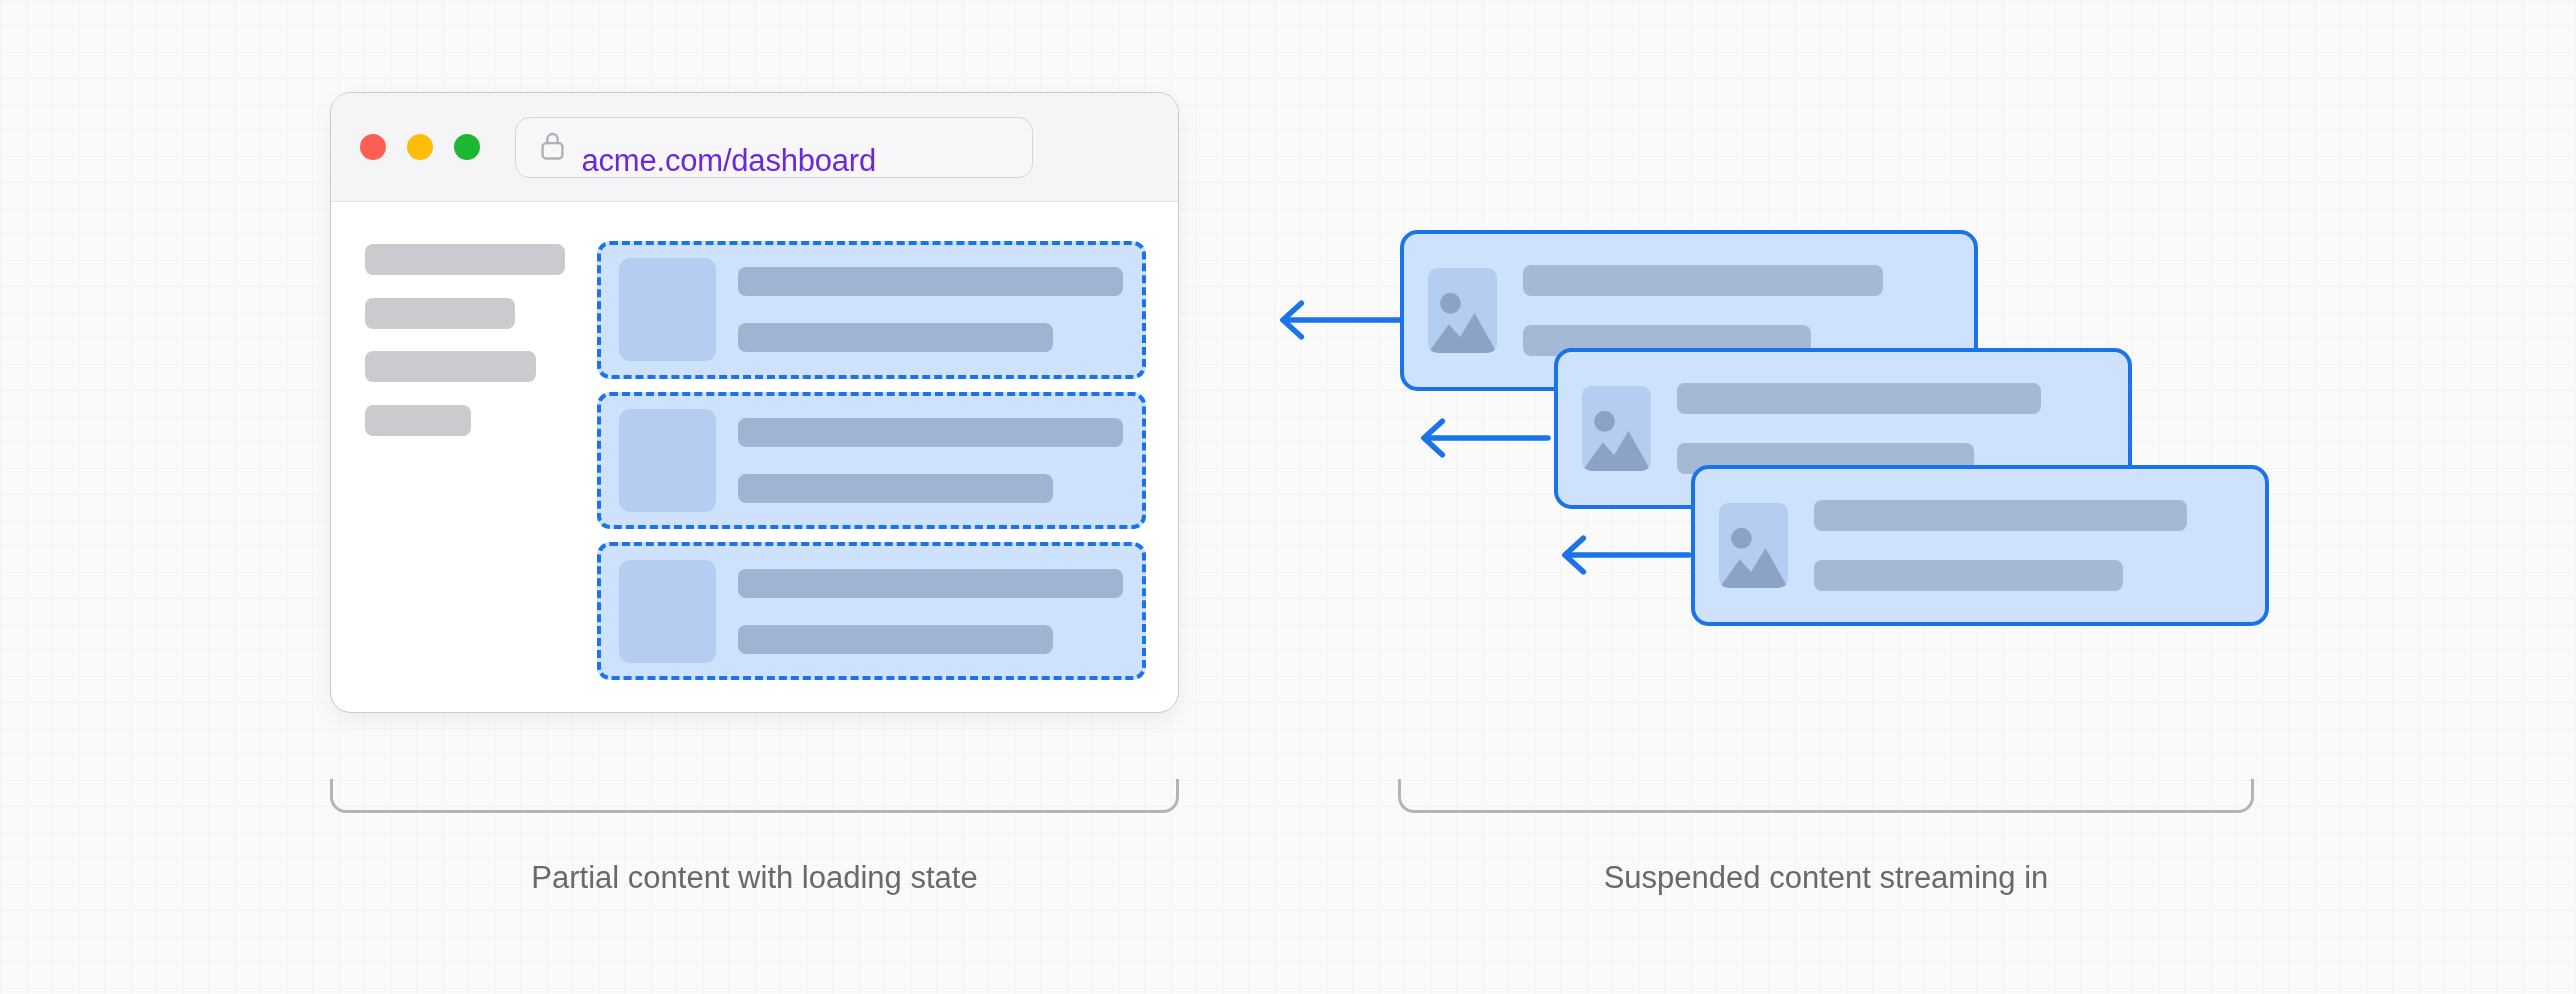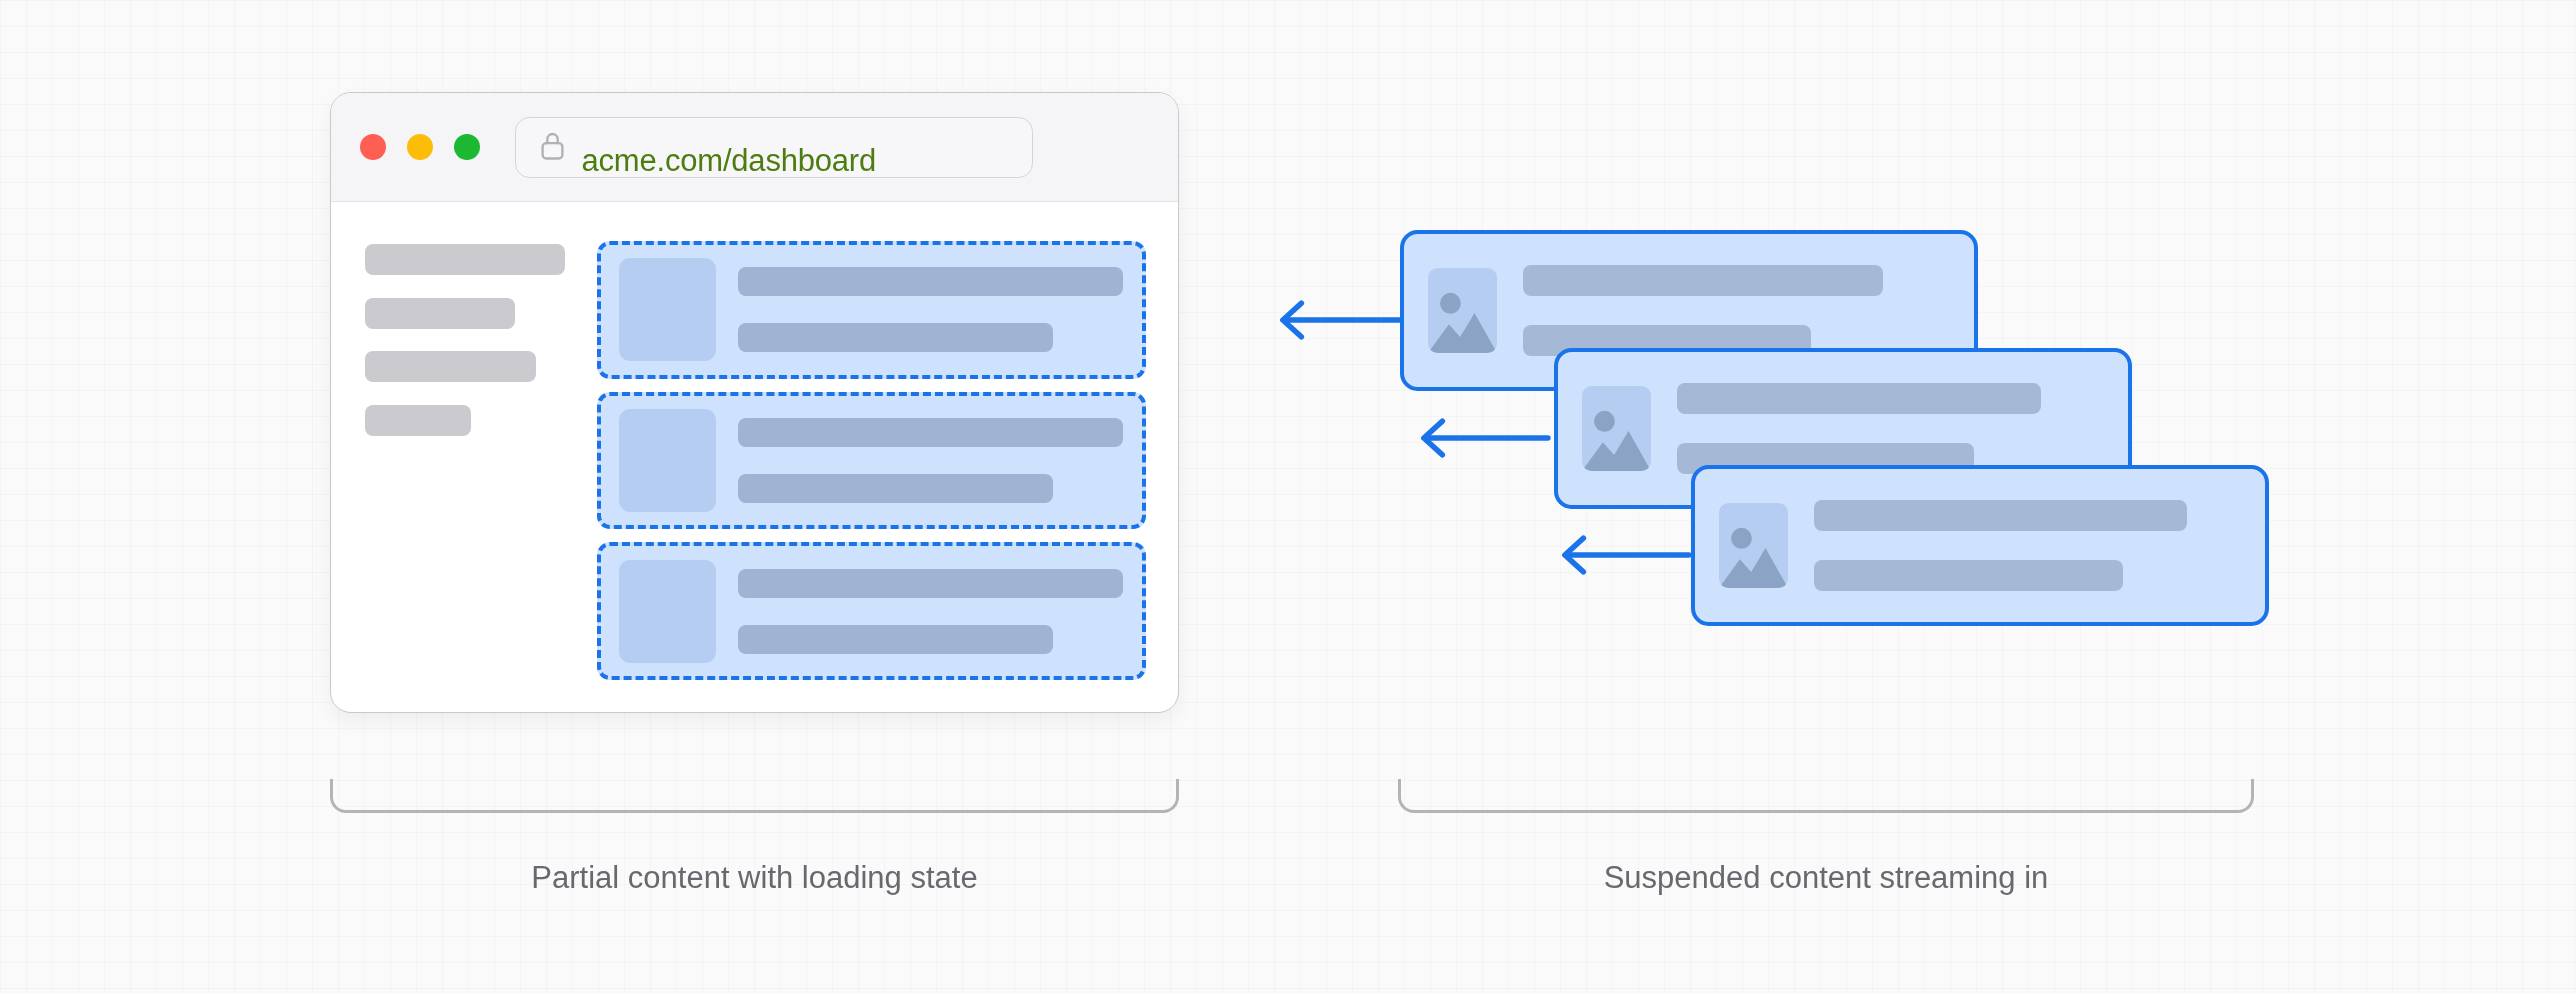--- a/index.html
+++ b/index.html
@@ -70,21 +70,21 @@
     border: 1.6px solid #d4d4d8;
     border-radius: 14.5px;
     display: flex;
     align-items: center;
     padding: 0 22.5px;
     gap: 16px;
   }
   .lock-icon { flex: 0 0 auto; display: block; }
   .url-text {
     font-size: 31px;
-    color: #4d7c0f;
+    color: #6d28d9;
     letter-spacing: -0.2px;
     white-space: nowrap;
     margin-top: 28px;
   }
 
   .browser-body {
     display: flex;
     padding: 34px 32px 32px 34px;
     gap: 32px;
     height: calc(100% - 109px);

